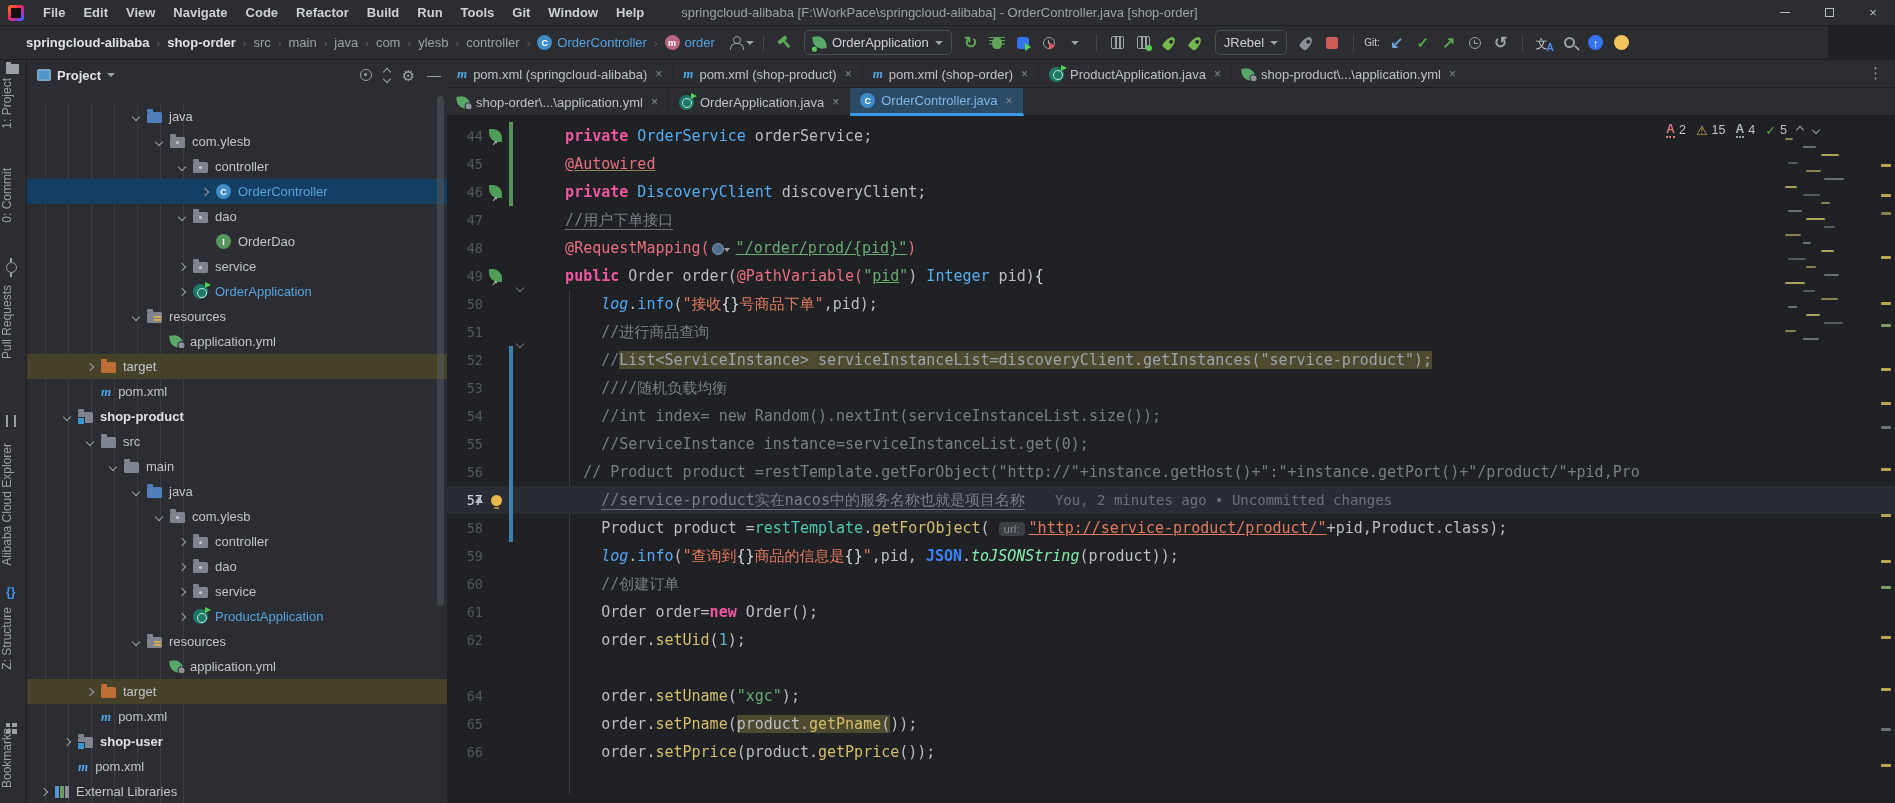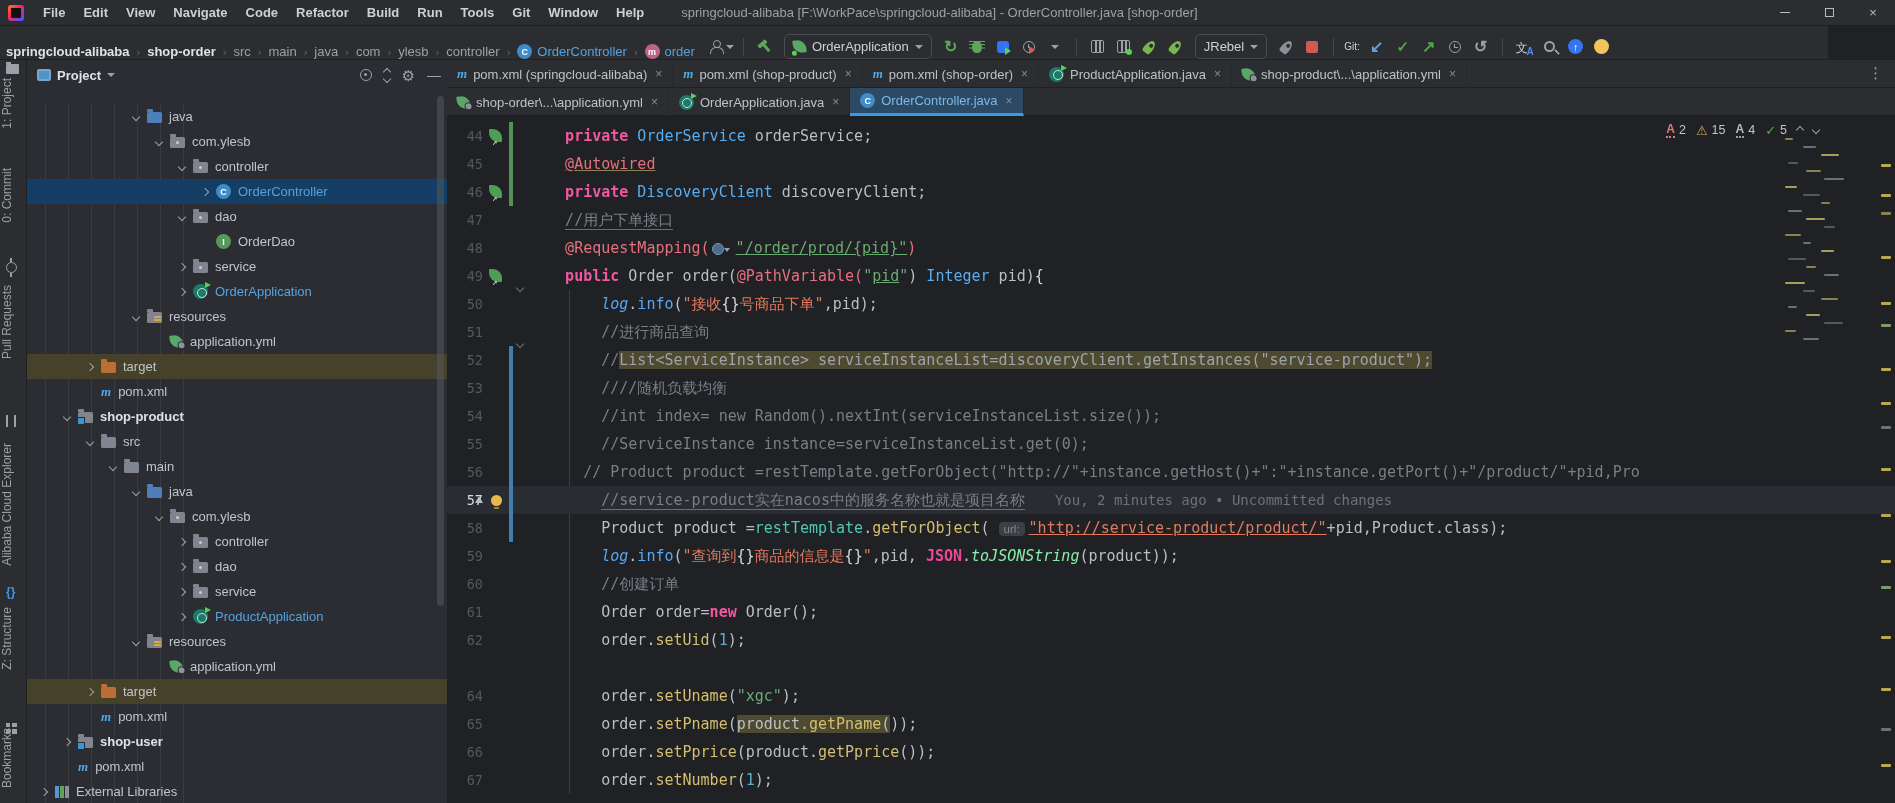--- a/index.html
+++ b/index.html
@@ -16,21 +16,21 @@
   .menu-item { color:#ced0d6; font-size:13px; padding:0 9px; height:26px; line-height:26px; cursor:default; }
   #win-title { color:#9da0a6; font-size:13px; margin-left:28px; white-space:nowrap; }
   #win-controls { margin-left:auto; display:flex; }
   .win-btn { width:44px; height:25px; display:flex; align-items:center; justify-content:center; color:#b9bcc2; }
   .wb-min { width:10px; height:1px; background:#b9bcc2; }
   .wb-max { width:9px; height:9px; border:1px solid #b9bcc2; }
   .wb-close { font-size:13px; line-height:1; }
 
   
   #toolbar { position:absolute; left:0; top:26px; width:1828px; height:34px; background:#2b2d30;
-    display:flex; align-items:flex-end; border-bottom:1px solid #1e2023; padding-left:6px; }
+    display:flex; align-items:center; border-bottom:1px solid #1e2023; padding-left:26px; }
   .crumb { color:#9da0a6; font-size:13px; white-space:nowrap; cursor:default; }
   .crumb.bold { color:#dfe1e5; font-weight:bold; }
   .crumb.blue { color:#54a3e0; }
   .crumb-sep { color:#63666c; font-size:11px; margin:0 7px; }
   .tb-group { display:flex; align-items:center; }
   .tb-sep { width:1px; height:18px; background:#43454a; margin:0 8px; }
   .tb-btn { width:26px; height:24px; display:flex; align-items:center; justify-content:center; border-radius:4px; cursor:default; position:relative; }
   .combo { display:flex; align-items:center; border:1px solid #4a4d52; border-radius:5px; height:25px;
     padding:0 8px; color:#ced0d6; font-size:13px; gap:6px; margin:0 6px; }
   .caret-down { width:0; height:0; border-left:4px solid transparent; border-right:4px solid transparent; border-top:4px solid #9da0a6; }
@@ -172,21 +172,21 @@
   .tk-cmt { color:#7a7e85; }
   .tk-cmtu { color:#7a7e85; border-bottom:1px solid #6e6e6e; }
   .tk-cmthl { color:#9da3ad; background:#4d4a2f; }
   .tk-meth { color:#d6bf6e; }
   .tk-methi { color:#86efac; font-style:italic; }
   .tk-log { color:#56a8f5; font-style:italic; }
   .tk-logm { color:#56a8f5; }
   .tk-field { color:#4ec9b0; }
   .tk-pl { color:#bcbec4; }
   .tk-pl2 { color:#d5d8de; }
-  .tk-plb { color:#ec4899; font-weight:bold; }
+  .tk-plb { color:#3b82f6; font-weight:bold; }
   .tk-num { color:#5cb1c9; }
   .tk-vcs { color:#6e7178; padding-left:30px; font-size:14px; }
   .tk-hint { background:#3c3f44; color:#868b94; border-radius:4px; padding:1px 5px; font-size:11.5px; margin-right:4px; font-family:"Liberation Sans",sans-serif; }
   .tk-hlpl { color:#bcbec4; background:#4d4a2f; }
   .tk-hlmeth { color:#d6bf6e; background:#4d4a2f; }
   .globe { display:inline-block; width:12px; height:12px; border-radius:50%; background:#4b6e8e; border:1px solid #7b93a8; vertical-align:-2px; margin:0 2px; position:relative; }
   .globe::after { content:''; position:absolute; right:-7px; top:4px; border-top:4px solid #9da0a6; border-left:3px solid transparent; border-right:3px solid transparent; }
   .globe-gap { display:inline-block; width:10px; }
   #indent-guide { position:absolute; width:1px; background:#3a3c40; }
 
@@ -680,17 +680,16 @@
         <div class="code-line" style="top: 342px;"><div class="ln">56</div><div class="g-bar blue"></div><div class="code-text" style="left: 136.18px;"><span class="tk-cmt">// Product product =restTemplate.getForObject("http://"+instance.getHost()+":"+instance.getPort()+"/product/"+pid,Pro</span></div></div>
         <div class="code-line caret" style="top: 370px;"><div class="ln">57</div><div class="g-bar blue"></div><div class="g-pin"></div><div class="g-icon" style="left: 44px;"><div class="g-bulb"></div></div><div class="code-text" style="left: 154.24px;"><span class="tk-cmtu">//service-product实在nacos中的服务名称也就是项目名称</span><span class="tk-vcs">You, 2 minutes ago • Uncommitted changes</span></div></div>
         <div class="code-line" style="top: 398px;"><div class="ln">58</div><div class="g-bar blue"></div><div class="code-text" style="left: 154.24px;"><span class="tk-pl">Product product =</span><span class="tk-field">restTemplate</span><span class="tk-pl">.</span><span class="tk-meth">getForObject</span><span class="tk-pl">( </span><span class="tk-hint">url:</span><span class="tk-strzu">"http://service-product/product/"</span><span class="tk-pl">+pid,Product.class);</span></div></div>
         <div class="code-line" style="top: 426px;"><div class="ln">59</div><div class="code-text" style="left: 154.24px;"><span class="tk-log">log</span><span class="tk-pl">.</span><span class="tk-logm">info</span><span class="tk-pl">(</span><span class="tk-strz">"查询到</span><span class="tk-pl2">{}</span><span class="tk-strz">商品的信息是</span><span class="tk-pl2">{}</span><span class="tk-strz">"</span><span class="tk-pl">,pid, </span><span class="tk-plb">JSON</span><span class="tk-pl">.</span><span class="tk-methi">toJSONString</span><span class="tk-pl">(product));</span></div></div>
         <div class="code-line" style="top: 454px;"><div class="ln">60</div><div class="code-text" style="left: 154.24px;"><span class="tk-cmt">//创建订单</span></div></div>
         <div class="code-line" style="top: 482px;"><div class="ln">61</div><div class="code-text" style="left: 154.24px;"><span class="tk-pl">Order order=</span><span class="tk-kw">new </span><span class="tk-pl">Order();</span></div></div>
         <div class="code-line" style="top: 510px;"><div class="ln">62</div><div class="code-text" style="left: 154.24px;"><span class="tk-pl">order.</span><span class="tk-meth">setUid</span><span class="tk-pl">(</span><span class="tk-num">1</span><span class="tk-pl">);</span></div></div>
         <div class="code-line" style="top: 566px;"><div class="ln">64</div><div class="code-text" style="left: 154.24px;"><span class="tk-pl">order.</span><span class="tk-meth">setUname</span><span class="tk-pl">(</span><span class="tk-str">"xgc"</span><span class="tk-pl">);</span></div></div>
         <div class="code-line" style="top: 594px;"><div class="ln">65</div><div class="code-text" style="left: 154.24px;"><span class="tk-pl">order.</span><span class="tk-meth">setPname</span><span class="tk-pl">(</span><span class="tk-hlpl">product.</span><span class="tk-hlmeth">getPname</span><span class="tk-hlpl">(</span><span class="tk-pl">));</span></div></div>
         <div class="code-line" style="top: 622px;"><div class="ln">66</div><div class="code-text" style="left: 154.24px;"><span class="tk-pl">order.</span><span class="tk-meth">setPprice</span><span class="tk-pl">(product.</span><span class="tk-meth">getPprice</span><span class="tk-pl">());</span></div></div>
-        <div class="code-line" style="top: 650px;"><div class="ln">67</div><div class="code-text" style="left: 154.24px;"><span class="tk-pl">order.</span><span class="tk-meth">setNumber</span><span class="tk-pl">(</span><span class="tk-num">1</span><span class="tk-pl">);</span></div></div>
       </div>
   </div>
 
 </div>
 
 </body></html>

